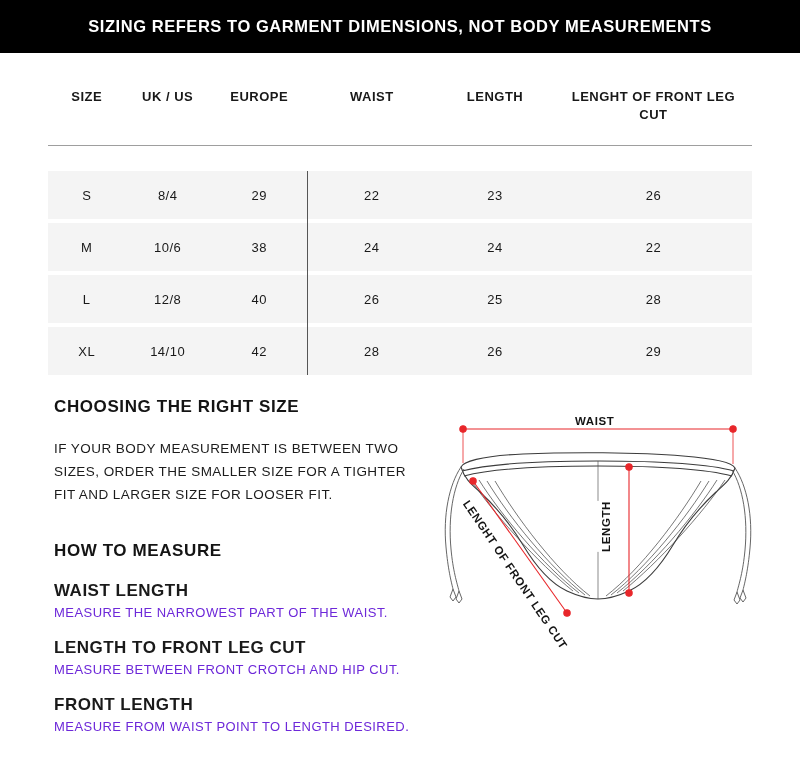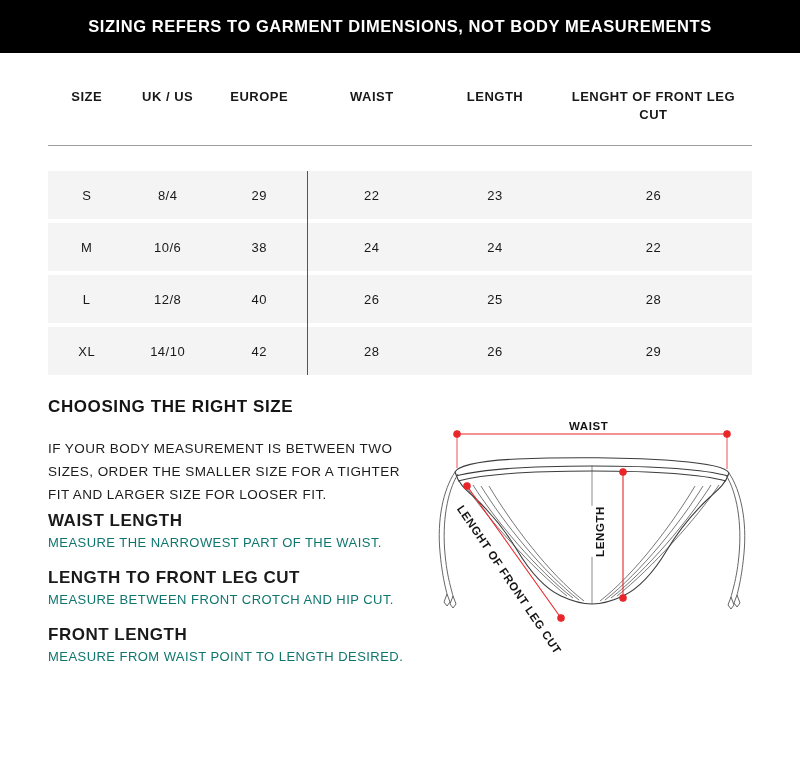--- a/index.html
+++ b/index.html
@@ -94,21 +94,22 @@
   col.c-eu     { width: 14%; }
   col.c-waist  { width: 18%; }
   col.c-length { width: 17%; }
   col.c-front  { width: 28%; }
 
   
   .lower {
     margin-top: 22px;
     padding: 0 48px;
     display: flex;
-    align-items: center;
+    align-items: flex-start;
+    margin-left: 6px;
   }
   .lower-left { width: 375px; flex: 0 0 375px; }
   .lower-right { flex: 1 1 auto; position: relative; }
 
   h2.section-title {
     font-size: 17px;
     font-weight: bold;
     letter-spacing: 0.6px;
     margin: 0 0 20px 0;
     color: #141414;
@@ -128,21 +129,21 @@
   .measure-label {
     font-size: 17px;
     font-weight: bold;
     letter-spacing: 0.5px;
     margin: 0 0 4px 0;
   }
   .measure-desc {
     font-size: 13px;
     letter-spacing: 0.45px;
     margin: 0;
-    color: #0f766e;
+    color: #6d28d9;
   }
 
   
   .diagram {
     position: relative;
     width: 330px;
     height: 230px;
     margin-top: 26px;
     margin-left: 4px;
   }
@@ -267,20 +268,21 @@
     </tbody>
   </table>
 </div>
 
 <div class="lower">
 
   <div class="lower-left">
     <h2 class="section-title">CHOOSING THE RIGHT SIZE</h2>
     <p class="body-copy">IF YOUR BODY MEASUREMENT IS BETWEEN TWO SIZES, ORDER THE SMALLER SIZE FOR A TIGHTER FIT AND LARGER SIZE FOR LOOSER FIT.</p>
 
+    <h2 class="section-title second">HOW TO MEASURE</h2>
 
     <div class="measure-block">
       <p class="measure-label">WAIST LENGTH</p>
       <p class="measure-desc">MEASURE THE NARROWEST PART OF THE WAIST.</p>
     </div>
 
     <div class="measure-block">
       <p class="measure-label">LENGTH TO FRONT LEG CUT</p>
       <p class="measure-desc">MEASURE BETWEEN FRONT CROTCH AND HIP CUT.</p>
     </div>

